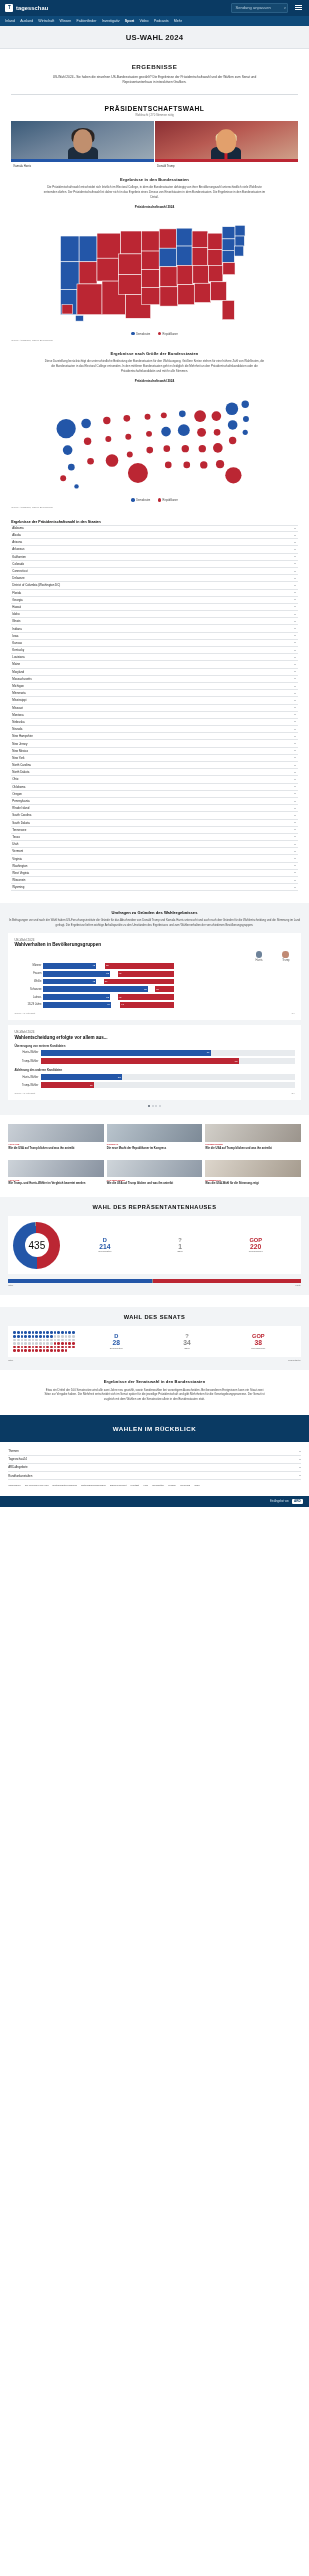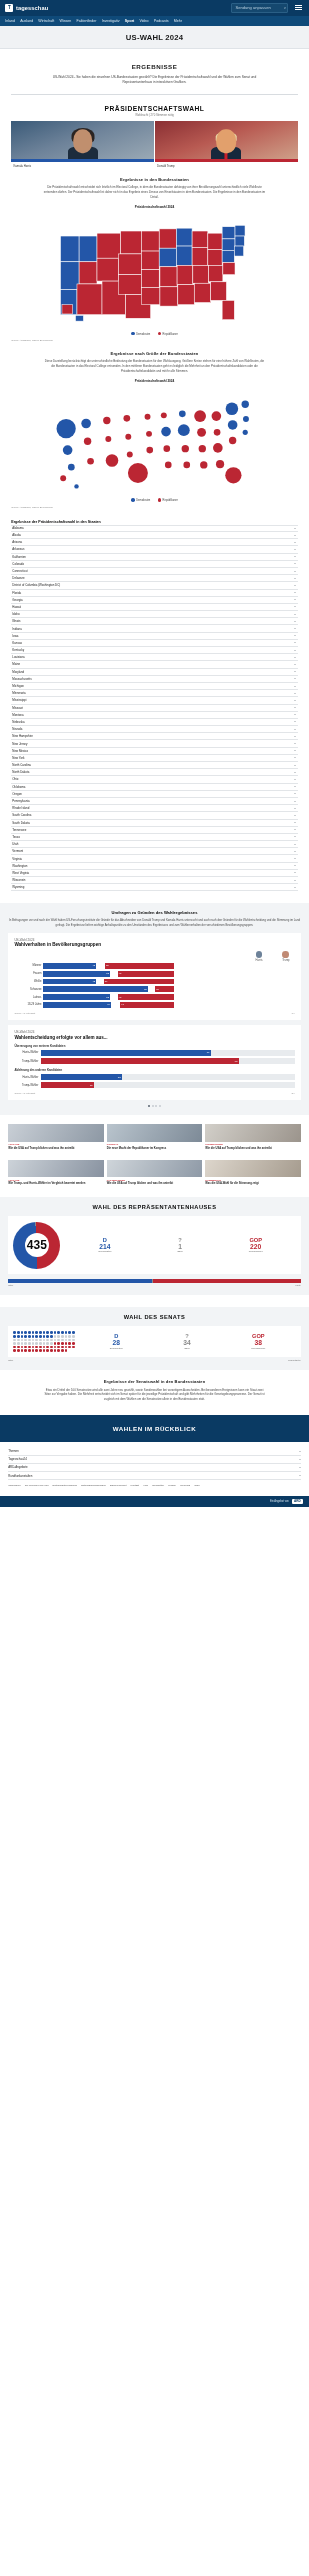--- a/index.html
+++ b/index.html
@@ -207,21 +207,21 @@
   .t6 { background: linear-gradient(120deg,#ddd6cc,#a59b8e); }
   .teaser .kick { font-size:2.4px; color:#c8202a; font-weight:bold; margin-top:1.5px;}
   .teaser .tt { font-size:2.7px; font-weight:bold; line-height:1.35; margin-top:0.5px; color:#1a1a1a;}
 
   
   .chamber { background:#f2f4f6; margin-top: 11.3px; padding: 7.2px 8.2px 9.3px; }
   .chamber h2 { text-align:center; font-size:5.7px; font-weight:bold; letter-spacing:0.5px; margin-bottom: 6.2px;}
   .chamber-inner { background:#fff; padding: 5.2px; display:flex; align-items:center; gap: 5.2px;}
   .donut { width: 47px; height:47px; border-radius:50%; position:relative; flex: 0 0 auto;}
   .donut::after { content:""; position:absolute; inset:11.3px; background:#fff; border-radius:50%; }
-  .donut-num { position:absolute; inset:0; display:flex;align-items:center;justify-content:center;font-size:12px;font-weight:bold;z-index:2;}
+  .donut-num { position:absolute; inset:0; display:flex;align-items:center;justify-content:center;font-size:10px;font-weight:normal;z-index:2;}
   .tallies { flex:1; display:flex; justify-content:space-around; text-align:center; }
   .tally .big { font-size: 6.7px; font-weight:bold; }
   .tally .lab { font-size:2.4px; color:#666; margin-top:0.5px;}
   .tally .mark { font-size: 5.7px; font-weight:bold; }
   .dem-blue { color:#2356a8; } .rep-red { color:#bb2633; } .grey { color:#8a8a8a; }
   .mini-bar { display:flex; height:3.6px; margin-top:5.2px; }
   .mini-bar .mb { height:100%; }
   .mini-legend { display:flex; justify-content:space-between; font-size:2.3px; color:#777; margin-top:1.5px;}
 
   .senate-grid { display:grid; grid-template-columns: repeat(17, 1fr); gap:1px; width:61px; flex:0 0 auto;}

